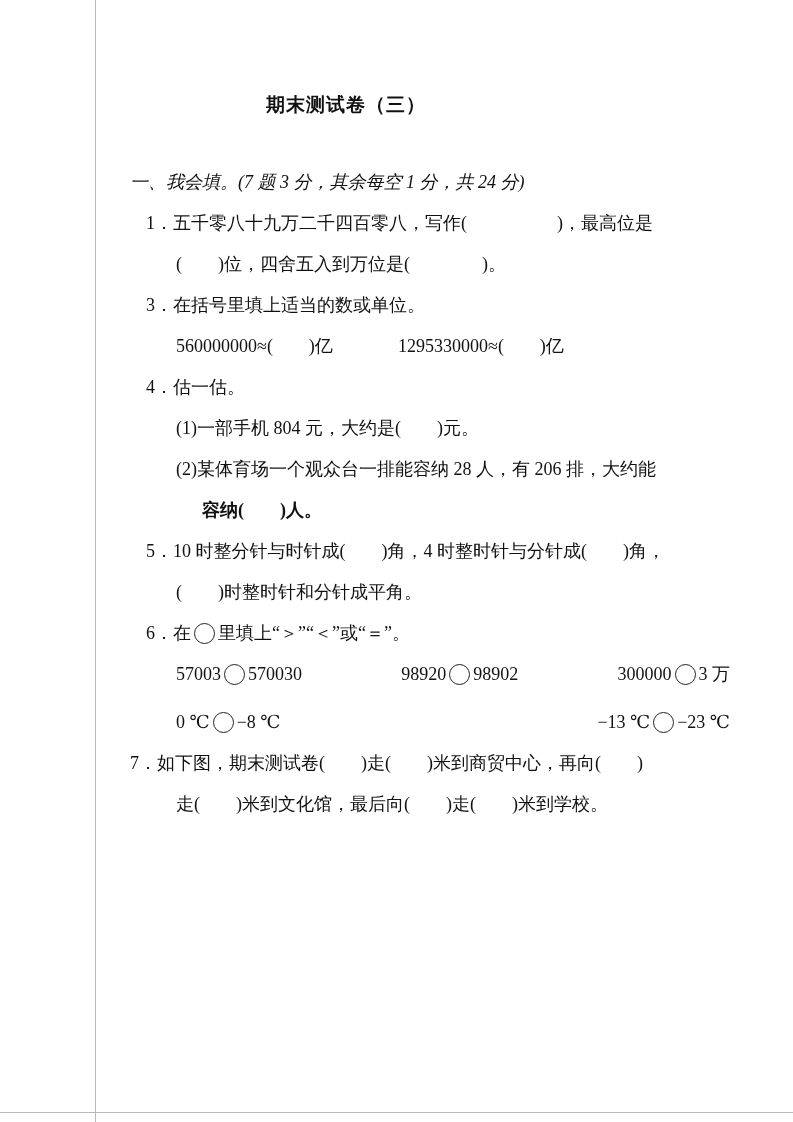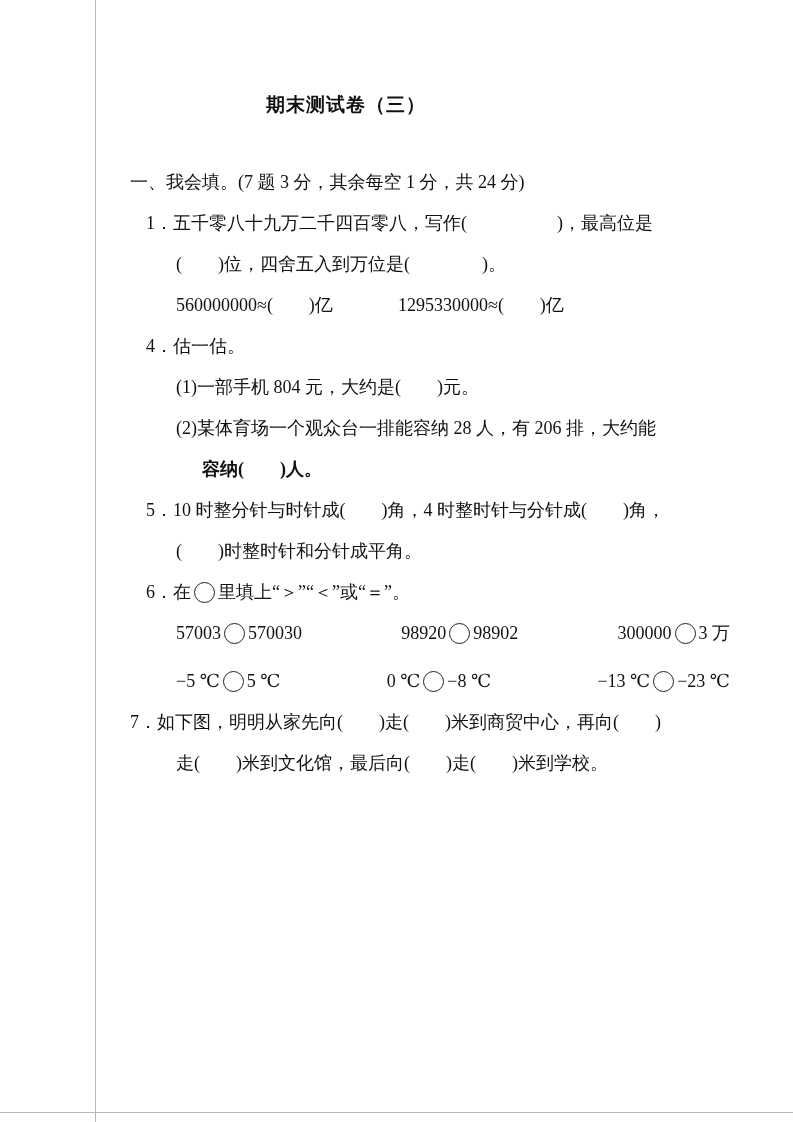--- a/index.html
+++ b/index.html
@@ -22,21 +22,21 @@
     position: absolute; left: 0; top: 1112px;
     width: 100%; height: 1px; background: #b9b9b9;
   }
   .title {
     position: absolute; top: 92px; left: 0; width: 692px;
     margin: 0; text-align: center;
     font-size: 19px; font-weight: 700; letter-spacing: 1px;
   }
   .content { position: absolute; left: 130px; top: 162px; width: 600px; }
   .line { margin: 0; line-height: 41px; white-space: nowrap; }
-  .section-heading { padding-left: 0; }
+  .section-heading { padding-left: 0; font-style: italic; }
   .q-first { padding-left: 16px; }
   .q-cont  { padding-left: 46px; }
   .q-cont2 { padding-left: 72px; font-weight: bold; }
   .q-num { display: inline; }
   .var { font-style: italic; }
   .answer-box {
     display: inline-block; width: 27px; height: 28px;
     border: 1.2px solid #222; margin: 0 5px; vertical-align: -5px;
     background: #fff;
   }
@@ -65,20 +65,21 @@
 
     <p class="line section-heading">一、我会填。(7 题 3 分，其余每空 1 分，共 24 分)</p>
 
     <div>
       <p class="line q-first"><span class="q-num">1．</span><span>五千零八十九万二千四百零八，写作(　　　　　)，最高位是</span></p>
       <p class="line q-cont">(　　)位，四舍五入到万位是(　　　　)。</p>
     </div>
 
 
     <div>
+      <p class="line q-first"><span class="q-num">3．</span><span>在括号里填上适当的数或单位。</span></p>
       <p class="line q-cont"><span class="q3-col1">560000000≈(　　)亿</span><span>1295330000≈(　　)亿</span></p>
     </div>
 
     <div>
       <p class="line q-first"><span class="q-num">4．</span><span>估一估。</span></p>
       <p class="line q-cont">(1)一部手机 804 元，大约是(　　)元。</p>
       <p class="line q-cont">(2)某体育场一个观众台一排能容纳 28 人，有 206 排，大约能</p>
       <p class="line q-cont2">容纳(　　)人。</p>
     </div>
 
@@ -90,25 +91,24 @@
     <div>
       <p class="line q-first"><span class="q-num">6．</span><span>在</span><span class="circle"></span><span>里填上“＞”“＜”或“＝”。</span></p>
 
       <p class="line q-cont cmp-row gap1">
         <span class="cmp"><span>57003</span><span class="circle"></span><span>570030</span></span>
         <span class="cmp"><span>98920</span><span class="circle"></span><span>98902</span></span>
         <span class="cmp"><span>300000</span><span class="circle"></span><span>3 万</span></span>
       </p>
 
       <p class="line q-cont cmp-row gap2 row-sp">
-        <span class="cmp"><span>−5 ℃</span><span class="circle"></span><span>5 ℃</span></span>
         <span class="cmp"><span>0 ℃</span><span class="circle"></span><span>−8 ℃</span></span>
         <span class="cmp"><span>−13 ℃</span><span class="circle"></span><span>−23 ℃</span></span>
       </p>
     </div>
 
     <div>
-      <p class="line"><span class="q-num">7．</span><span>如下图，明明从家先向(　　)走(　　)米到商贸中心，再向(　　)</span></p>
+      <p class="line"><span class="q-num">7．</span><span>如下图，期末测试卷(　　)走(　　)米到商贸中心，再向(　　)</span></p>
       <p class="line q-cont">走(　　)米到文化馆，最后向(　　)走(　　)米到学校。</p>
     </div>
 
   </div>
 </div>
 
 </body></html>

